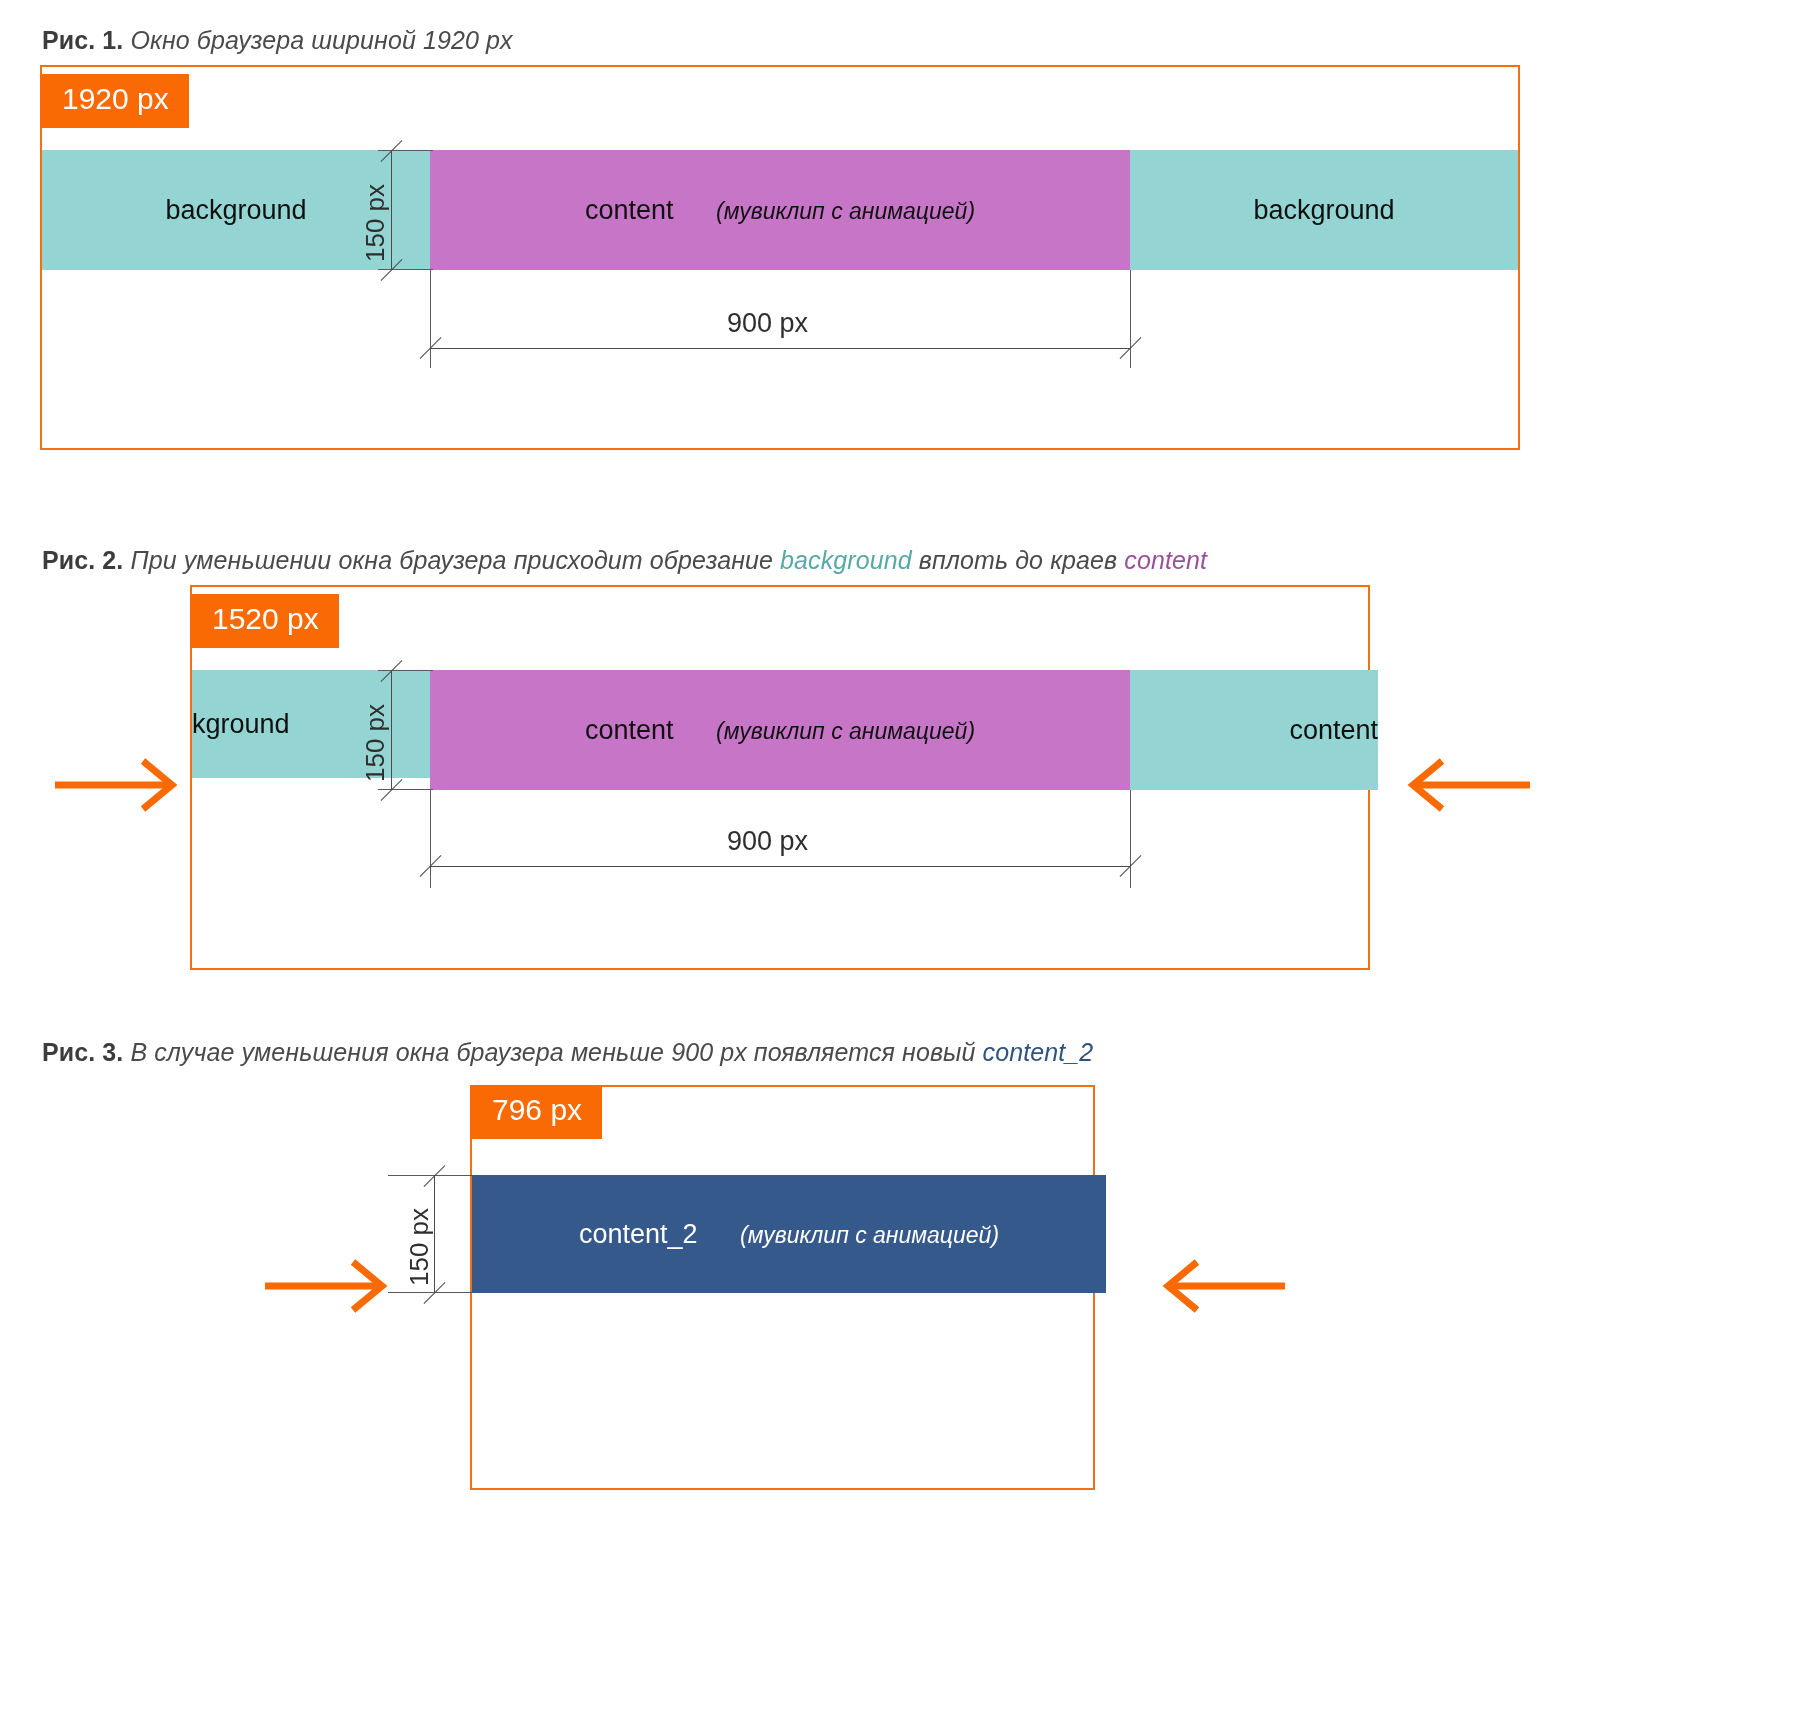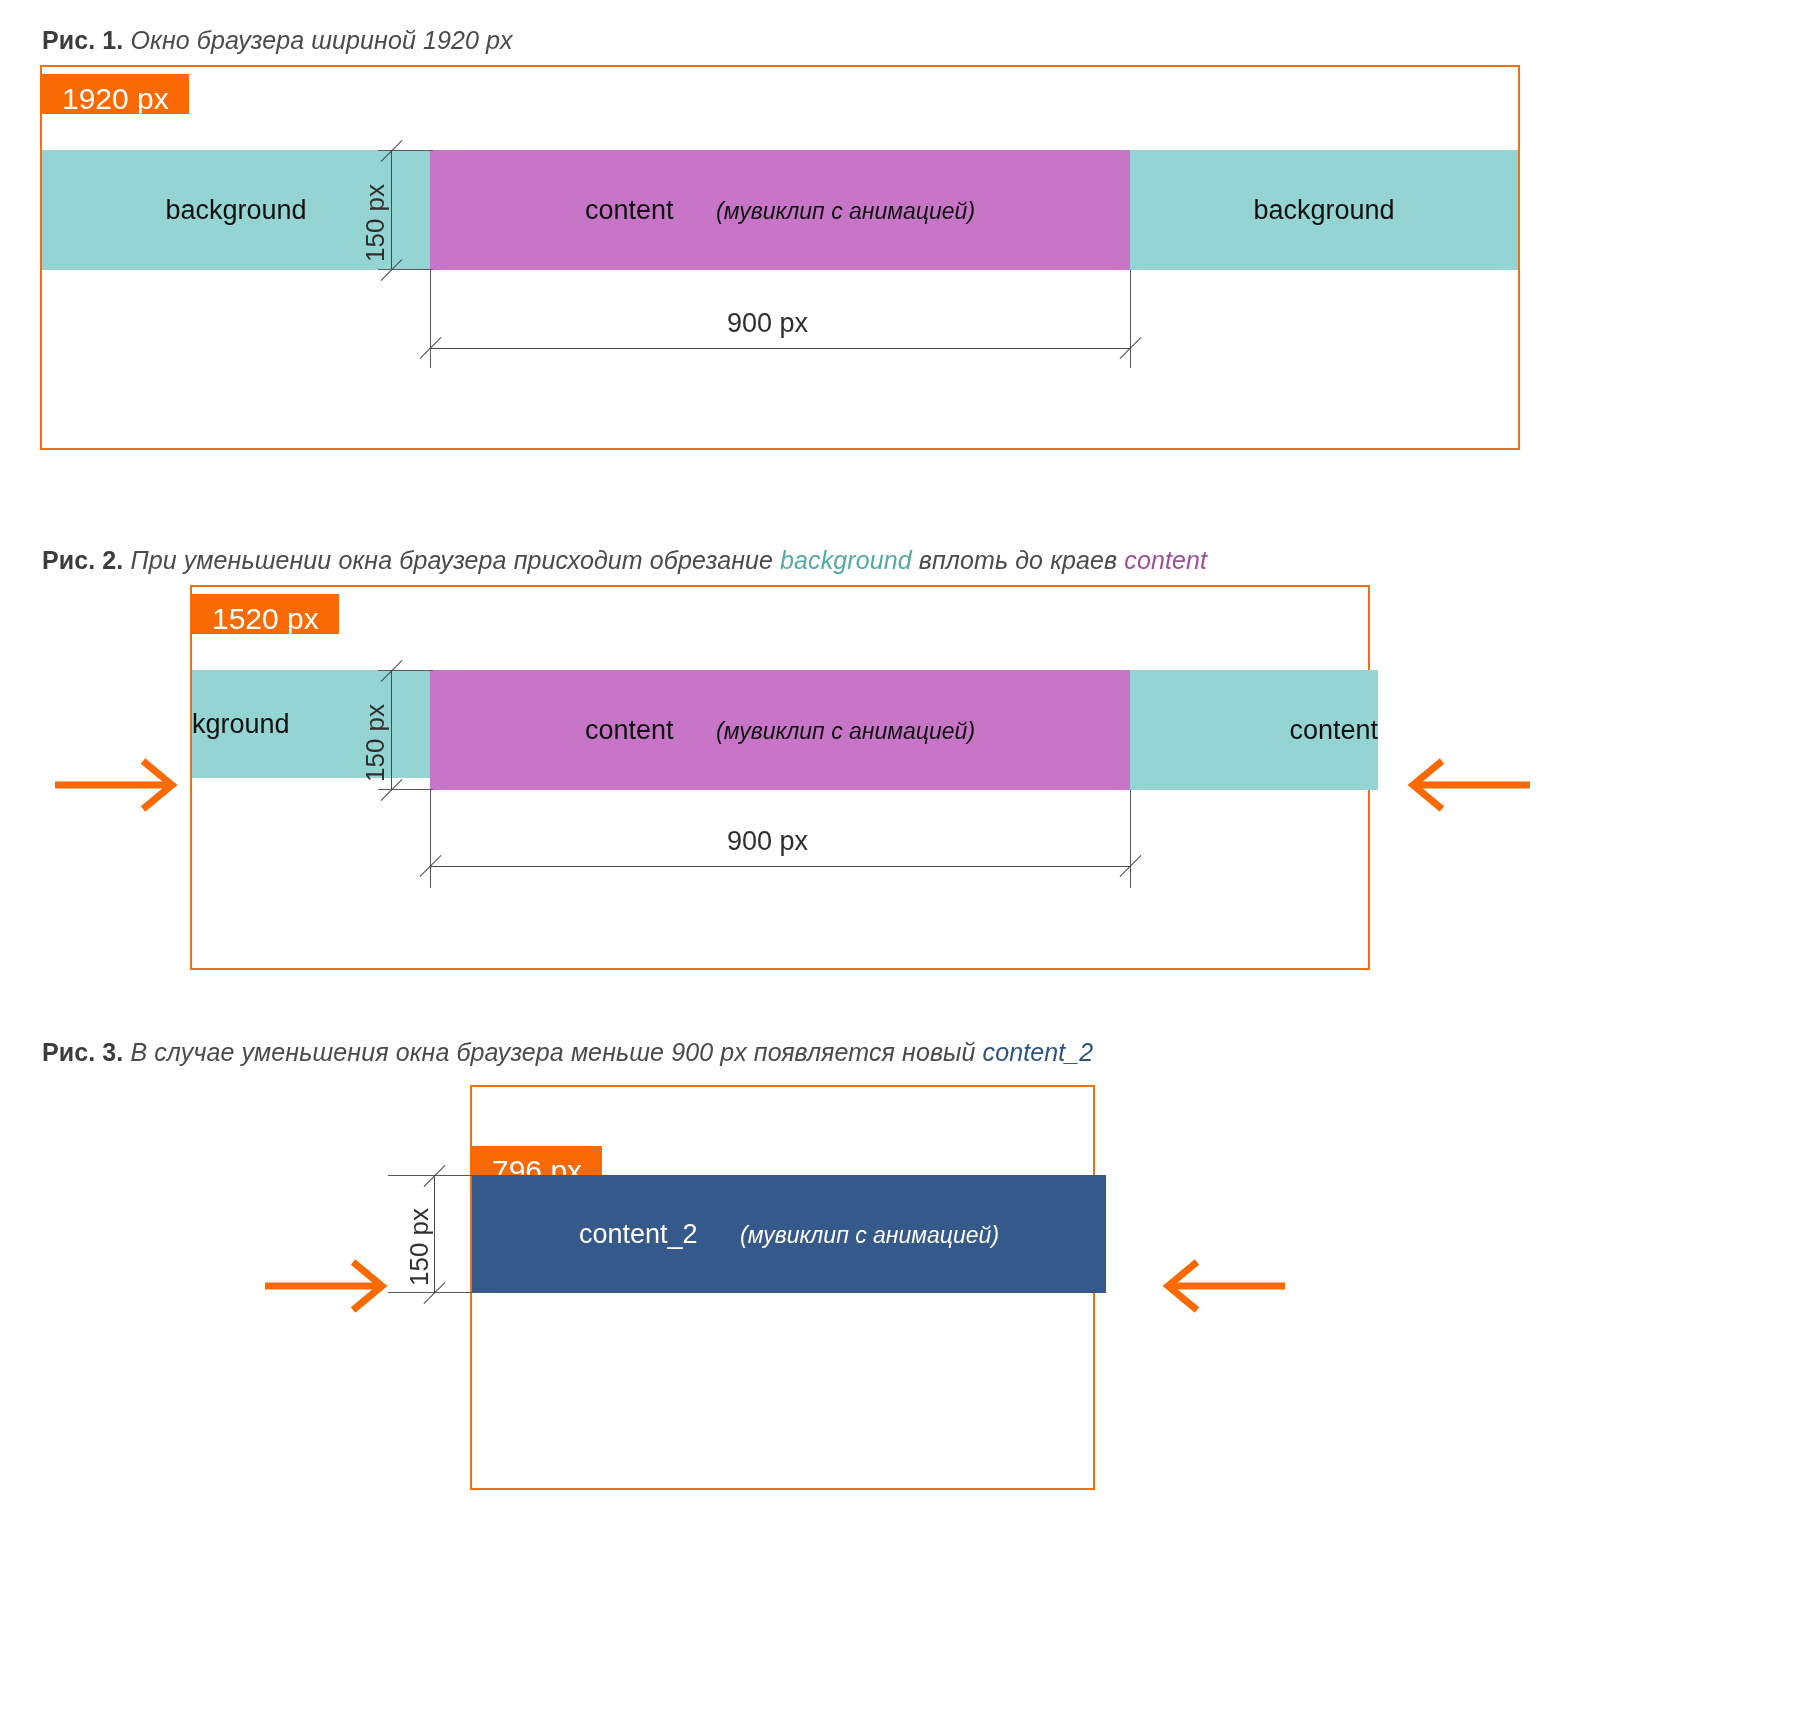--- a/index.html
+++ b/index.html
@@ -44,21 +44,21 @@
     background: transparent;
   }
 
   
   .badge {
     position: absolute;
     background: #f96a05;
     color: #ffffff;
     font-size: 30px;
     line-height: 1;
-    padding: 10px 20px 0 22px;
+    padding: 10px 20px 14px 22px;
     white-space: nowrap;
     box-sizing: border-box;
   }
 
   
   .block {
     position: absolute;
     display: flex;
     align-items: center;
     justify-content: center;
@@ -209,21 +209,21 @@
     <polyline points="37,4 8,28 37,52" fill="none" stroke="#f96a05" stroke-width="7"></polyline>
   </svg>
 </div>
 
 <div class="caption" style="top:1038px;text-align:right;">
   <span class="fig-no">Рис. 3.</span><span class="fig-text"> В случае уменьшения окна браузера меньше 900 px появляется новый </span><span class="kw-content2">content_2</span>
 </div>
 
 <div class="frame" style="left:470px; top:1085px; width:625px; height:405px;"></div>
 
-<div class="badge" style="left:470px; top:1146px;text-align:right;">796 px</div>
+<div class="badge" style="left:470px; top:1085px;text-align:right;">796 px</div>
 
 <div class="block block-content2" style="left:472px; top:1175px; width:634px; height:118px;">
   <span class="block-label light"><span>content_2</span> <span class="note">(мувиклип с анимацией)</span></span>
 </div>
 
 <div class="dim-ext" style="left:388px; top:1175px; width:85px; height:1px; background:#5a5a5a;"></div>
 <div class="dim-ext" style="left:388px; top:1292px; width:85px; height:1px; background:#5a5a5a;"></div>
 <div class="dim-line-v" style="left:434px; top:1175px; height:118px;"></div>
 <div class="dim-tick" style="left:434px; top:1161px;"></div>
 <div class="dim-tick" style="left:434px; top:1278px;"></div>

